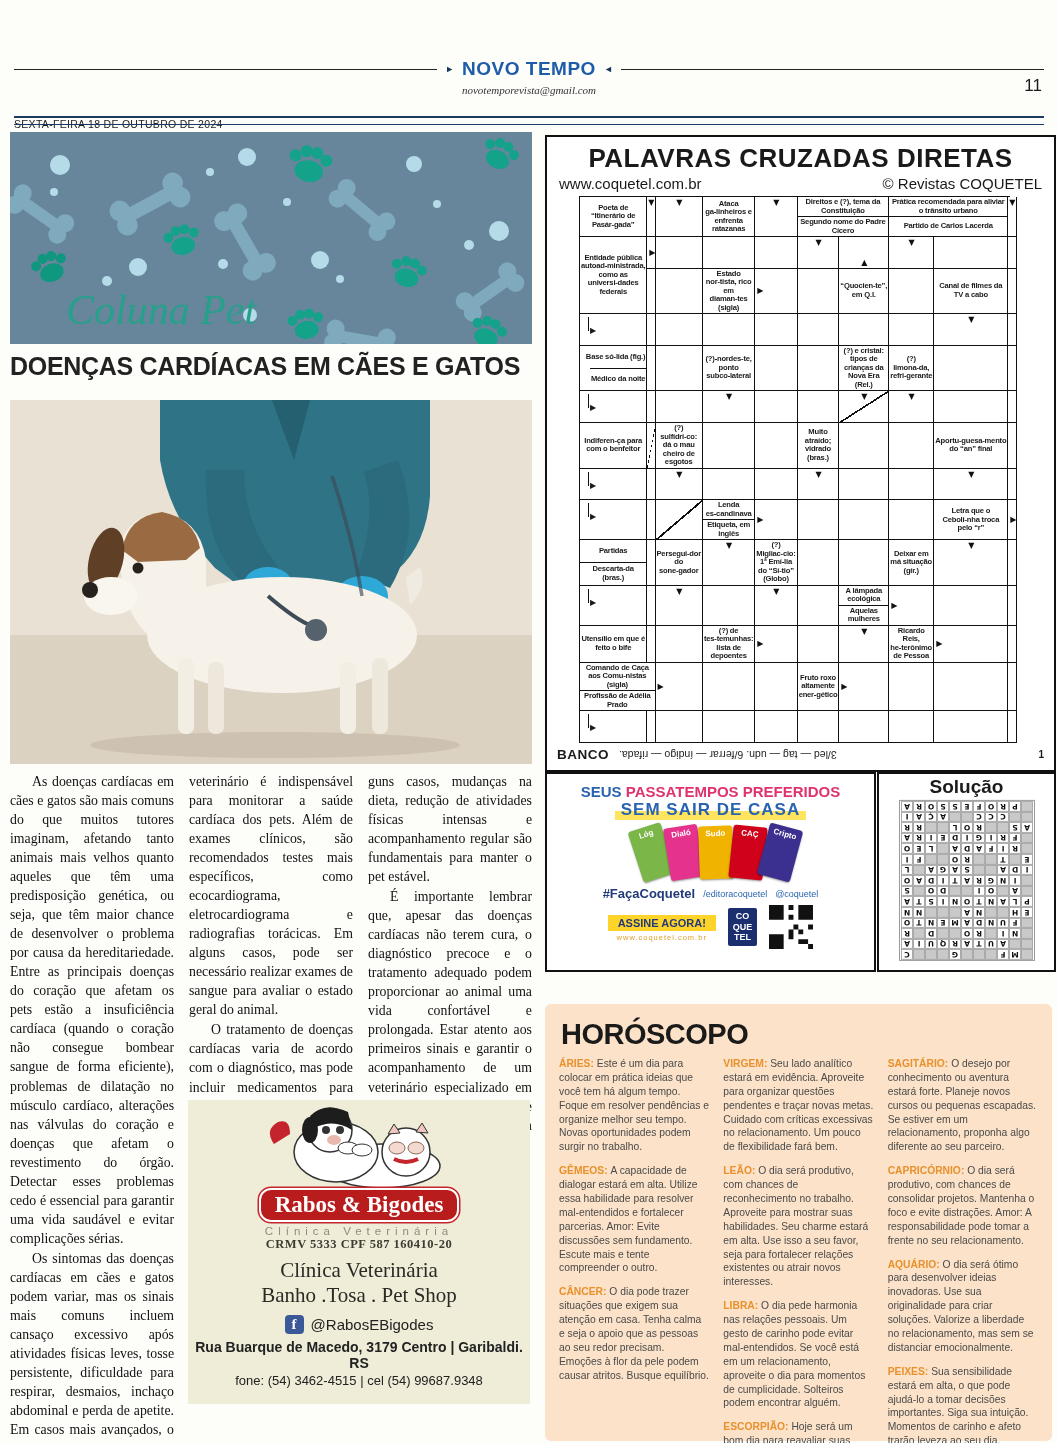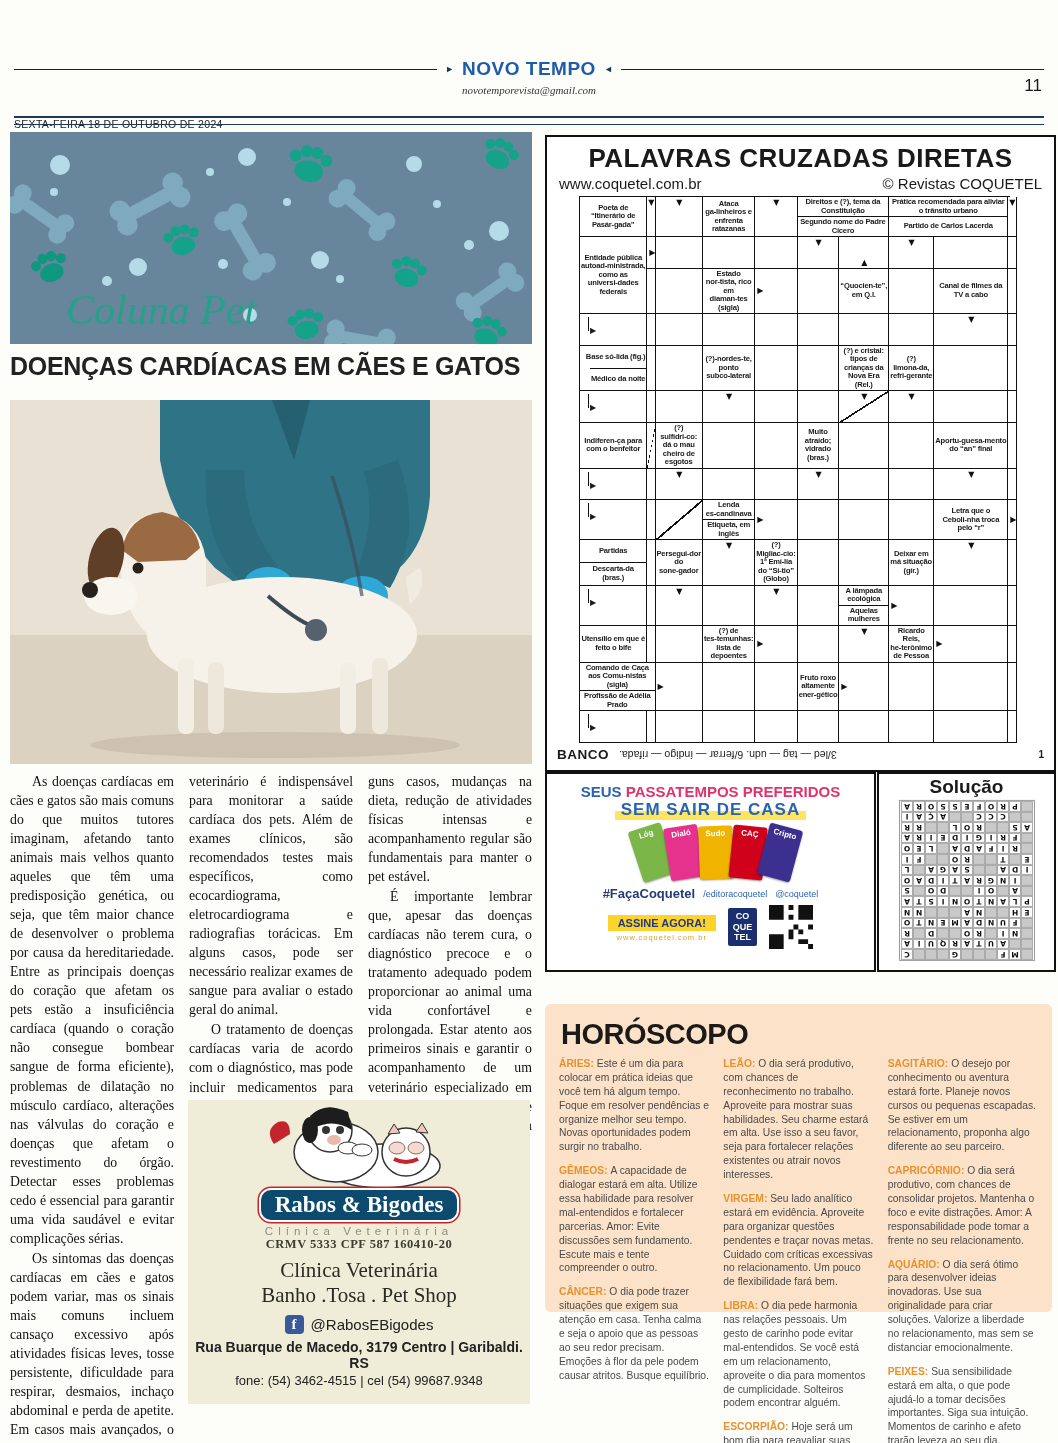--- a/index.html
+++ b/index.html
@@ -32,21 +32,21 @@
   .art-col{flex:1;font-family:"Liberation Serif",serif;font-size:13.8px;line-height:1.38;
            text-align:justify;color:#111;}
   .art-col p{margin:0 0 1px 0;text-indent:1.6em;}
   .art-col p.noind{text-indent:0;}
   .byline{margin-top:20px;text-align:center;font-style:italic;font-weight:bold;font-size:14.5px;}
 
   
   #vet-ad{position:absolute;left:188px;top:1100px;width:342px;height:304px;background:#efecd8;
           text-align:center;font-family:"Liberation Serif",serif;}
   #vet-ad .pets{margin-top:4px;}
-  .brand-badge{display:inline-block;background:#0c4a6e;color:#fff;border:2px solid #fff;
+  .brand-badge{display:inline-block;background:#b91c1c;color:#fff;border:2px solid #fff;
                box-shadow:0 0 0 1.5px #c4242b;border-radius:12px;padding:2px 14px;
                font-size:23px;font-weight:bold;margin-top:-6px;}
   .brand-sub{letter-spacing:5px;color:#8d8d80;font-size:11.5px;margin-top:3px;font-family:"Liberation Sans",sans-serif;}
   .vet-doc{color:#c4242b;font-weight:bold;font-size:23px;margin-top:4px;}
   .vet-crmv{color:#3c3c33;font-weight:bold;font-size:12.5px;letter-spacing:.5px;}
   .vet-l1{font-size:21px;color:#2b2b25;margin-top:6px;}
   .vet-l2{font-size:21px;color:#2b2b25;}
   .vet-fb{display:flex;align-items:center;justify-content:center;gap:7px;margin-top:7px;
           font-family:"Liberation Sans",sans-serif;font-size:15px;color:#222;}
   .fb-ic{display:inline-flex;align-items:center;justify-content:center;width:19px;height:19px;
@@ -109,21 +109,21 @@
            background:#fff;text-align:center;}
   .sol-title{font-size:19px;font-weight:bold;margin-top:2px;}
   .sol-grid{display:grid;grid-template-columns:repeat(11,12px);grid-auto-rows:10.6px;
             justify-content:center;margin-top:2px;transform:rotate(180deg);
             border:1px solid #999;width:134px;margin-left:auto;margin-right:auto;}
   .sol-cell{border:0.5px solid #aaa;font-size:7.5px;font-weight:bold;line-height:10.6px;
             font-family:"DejaVu Sans",sans-serif;color:#111;}
   .sol-gray{background:#c9c9c9;}
 
   
-  #horoscope{position:absolute;left:545px;top:1004px;width:507px;height:308px;background:#fbe2c8;
+  #horoscope{position:absolute;left:545px;top:1004px;width:507px;height:437px;background:#fbe2c8;
              border-radius:6px;padding:0;}
   .h-title{font-size:29px;font-weight:bold;color:#1a1a1a;letter-spacing:-.5px;margin:14px 0 6px 16px;}
   .h-cols{display:flex;gap:14px;padding:0 14px;}
   .h-col{flex:1;}
   .h-sign{font-size:10.3px;line-height:1.35;color:#4a4a4a;margin:0 0 10px 0;}
   .h-sign .sname{color:#e8912d;font-weight:bold;}
 
   svg text{font-family:"Liberation Serif",serif;}
 </style>
 </head>
@@ -773,22 +773,22 @@
 
   <div id="horoscope">
     <div class="h-title">HORÓSCOPO</div>
     <div class="h-cols">
       <div class="h-col">
           <p class="h-sign"><span class="sname">ÁRIES: </span>Este é um dia para colocar em prática ideias que você tem há algum tempo. Foque em resolver pendências e organize melhor seu tempo. Novas oportunidades podem surgir no trabalho.</p>
           <p class="h-sign"><span class="sname">GÊMEOS: </span>A capacidade de dialogar estará em alta. Utilize essa habilidade para resolver mal-entendidos e fortalecer parcerias. Amor: Evite discussões sem fundamento. Escute mais e tente compreender o outro.</p>
           <p class="h-sign"><span class="sname">CÂNCER: </span>O dia pode trazer situações que exigem sua atenção em casa. Tenha calma e seja o apoio que as pessoas ao seu redor precisam. Emoções à flor da pele podem causar atritos. Busque equilíbrio.</p>
         </div>
       <div class="h-col">
+          <p class="h-sign"><span class="sname">VIRGEM: </span>Seu lado analítico estará em evidência. Aproveite para organizar questões pendentes e traçar novas metas. Cuidado com críticas excessivas no relacionamento. Um pouco de flexibilidade fará bem.</p>
           <p class="h-sign"><span class="sname">LEÃO: </span>O dia será produtivo, com chances de reconhecimento no trabalho. Aproveite para mostrar suas habilidades.  Seu charme estará em alta. Use isso a seu favor, seja para fortalecer relações existentes ou atrair novos interesses.</p>
-          <p class="h-sign"><span class="sname">VIRGEM: </span>Seu lado analítico estará em evidência. Aproveite para organizar questões pendentes e traçar novas metas. Cuidado com críticas excessivas no relacionamento. Um pouco de flexibilidade fará bem.</p>
           <p class="h-sign"><span class="sname">LIBRA: </span>O dia pede harmonia nas relações pessoais. Um gesto de carinho pode evitar mal-entendidos. Se você está em um relacionamento, aproveite o dia para momentos de cumplicidade. Solteiros podem encontrar alguém.</p>
           <p class="h-sign"><span class="sname">ESCORPIÃO: </span>Hoje será um bom dia para reavaliar suas metas e fazer ajustes. Mudanças podem ser necessárias, mas serão positivas. Amor: Sua intensidade pode causar estranhamento. Seja mais leve e espontâneo nos relacionamentos.</p>
         </div>
       <div class="h-col">
           <p class="h-sign"><span class="sname">SAGITÁRIO: </span>O desejo por conhecimento ou aventura estará forte. Planeje novos cursos ou pequenas escapadas. Se estiver em um relacionamento, proponha algo diferente ao seu parceiro.</p>
           <p class="h-sign"><span class="sname">CAPRICÓRNIO: </span>O dia será produtivo, com chances de consolidar projetos. Mantenha o foco e evite distrações. Amor: A responsabilidade pode tomar a frente no seu relacionamento.</p>
           <p class="h-sign"><span class="sname">AQUÁRIO: </span>O dia será ótimo para desenvolver ideias inovadoras. Use sua originalidade para criar soluções. Valorize a liberdade no relacionamento, mas sem se distanciar emocionalmente.</p>
           <p class="h-sign"><span class="sname">PEIXES: </span>Sua sensibilidade estará em alta, o que pode ajudá-lo a tomar decisões importantes. Siga sua intuição. Momentos de carinho e afeto trarão leveza ao seu dia. Aproveite para fortalecer laços.</p>
         </div>
     </div>

